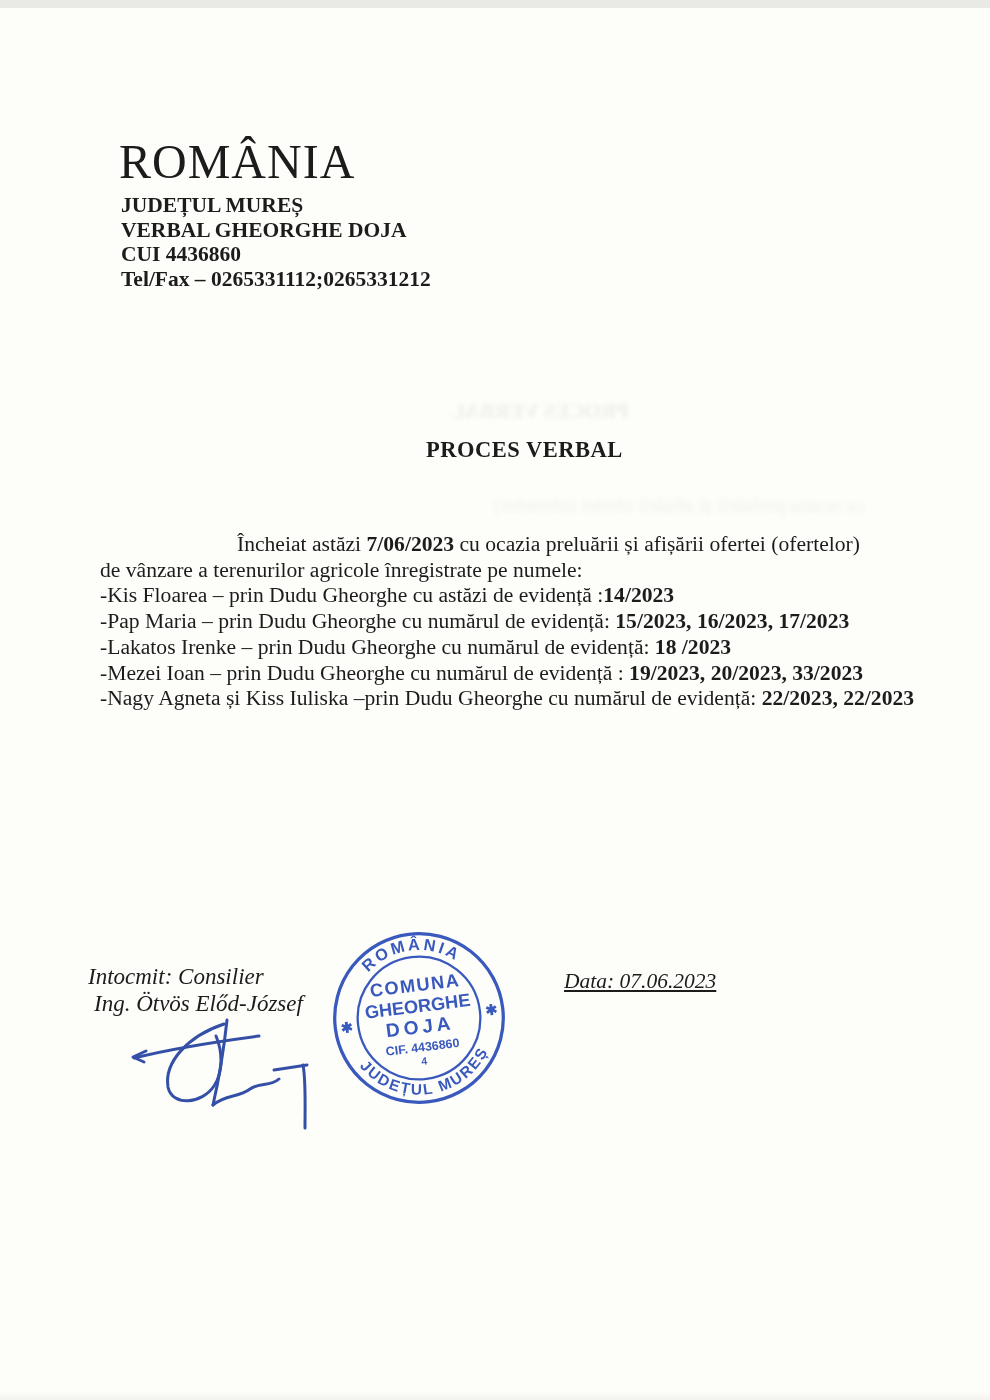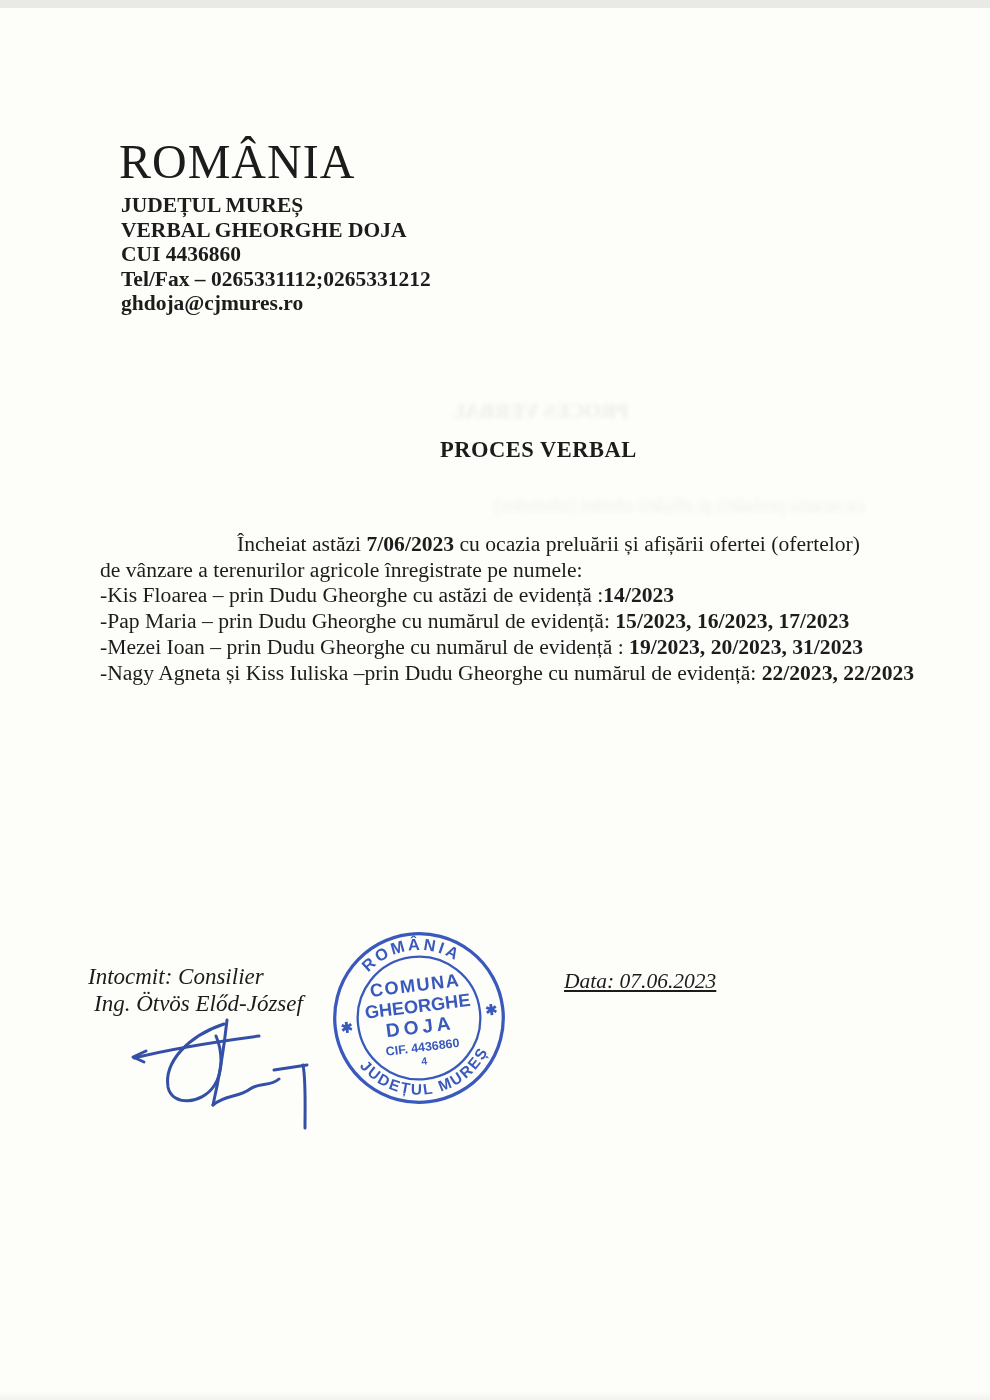--- a/index.html
+++ b/index.html
@@ -22,21 +22,21 @@
   .ghost {
     position:absolute; color:#6e6e60; white-space:nowrap;
     transform:scaleX(-1); pointer-events:none;
   }
   .ghost-title { left:330px; top:391px; width:420px; text-align:center;
     font-weight:bold; font-size:21px; opacity:0.11; filter:blur(2.2px); }
   .ghost-line { left:185px; top:486px; width:680px; overflow:hidden;
     font-size:20px; opacity:0.10; filter:blur(2.6px); }
   
   .title {
-    position:absolute; left:440px; top:429px;
+    position:absolute; left:426px; top:429px;
     font-size:22.5px; font-weight:bold; letter-spacing:0.5px; white-space:nowrap;
   }
   
   .body-block { position:absolute; left:100px; top:524px; font-size:21.6px; line-height:25.7px; }
   .body-block p { white-space:nowrap; }
   .para-indent { padding-left:137px; }
   .num { font-weight:bold;text-align:center; }
   
   .prepared {
     position:absolute; left:88px; top:955px;
@@ -65,35 +65,35 @@
 
 <div class="page">
 
   <header>
     <div class="country">ROMÂNIA</div>
     <div class="lh-lines">
       <div>JUDEȚUL MUREȘ</div>
       <div>VERBAL GHEORGHE DOJA</div>
       <div>CUI  4436860</div>
       <div>Tel/Fax – 0265331112;0265331212</div>
-      <div>ghdoja@cjmures.ro</div>
     </div>
   </header>
 
   <div class="ghost ghost-title">PROCES VERBAL</div>
   <div class="ghost ghost-line"> cu ocazia preluării și afișării ofertei (ofertelor)</div>
 
   <h1 class="title">PROCES VERBAL</h1>
 
   <main class="body-block">
     <p class="para-indent"><span>Încheiat astăzi </span><span class="num">7/06/2023</span><span> cu ocazia preluării și afișării ofertei (ofertelor)</span></p>
     <p>de vânzare a terenurilor agricole înregistrate pe numele:</p>
     <p><span>-Kis Floarea – prin Dudu Gheorghe cu astăzi de evidență :</span><span class="num">14/2023</span></p>
     <p><span>-Pap Maria – prin Dudu Gheorghe cu numărul de evidență: </span><span class="num">15/2023, 16/2023, 17/2023</span></p>
-    <p><span>-Mezei Ioan – prin Dudu Gheorghe  cu numărul de evidență : </span><span class="num">19/2023, 20/2023, 31/2023</span></p>
+    <p><span>-Lakatos Irenke – prin Dudu Gheorghe cu numărul de evidență: </span><span class="num">18 /2023</span></p>
+    <p><span>-Mezei Ioan – prin Dudu Gheorghe  cu numărul de evidență : </span><span class="num">19/2023, 20/2023, 33/2023</span></p>
     <p><span>-Nagy Agneta și Kiss Iuliska –prin Dudu Gheorghe cu numărul de evidență: </span><span class="num">22/2023, 22/2023</span></p>
   </main>
 
   <div class="prepared">
     <div>Intocmit: Consilier</div>
     <div class="l2">Ing. Ötvös Előd-József</div>
   </div>
 
   <svg class="signature" viewBox="0 0 205 130">
     <g fill="none" stroke="#24429f" stroke-width="3" stroke-linecap="round" stroke-linejoin="round">

